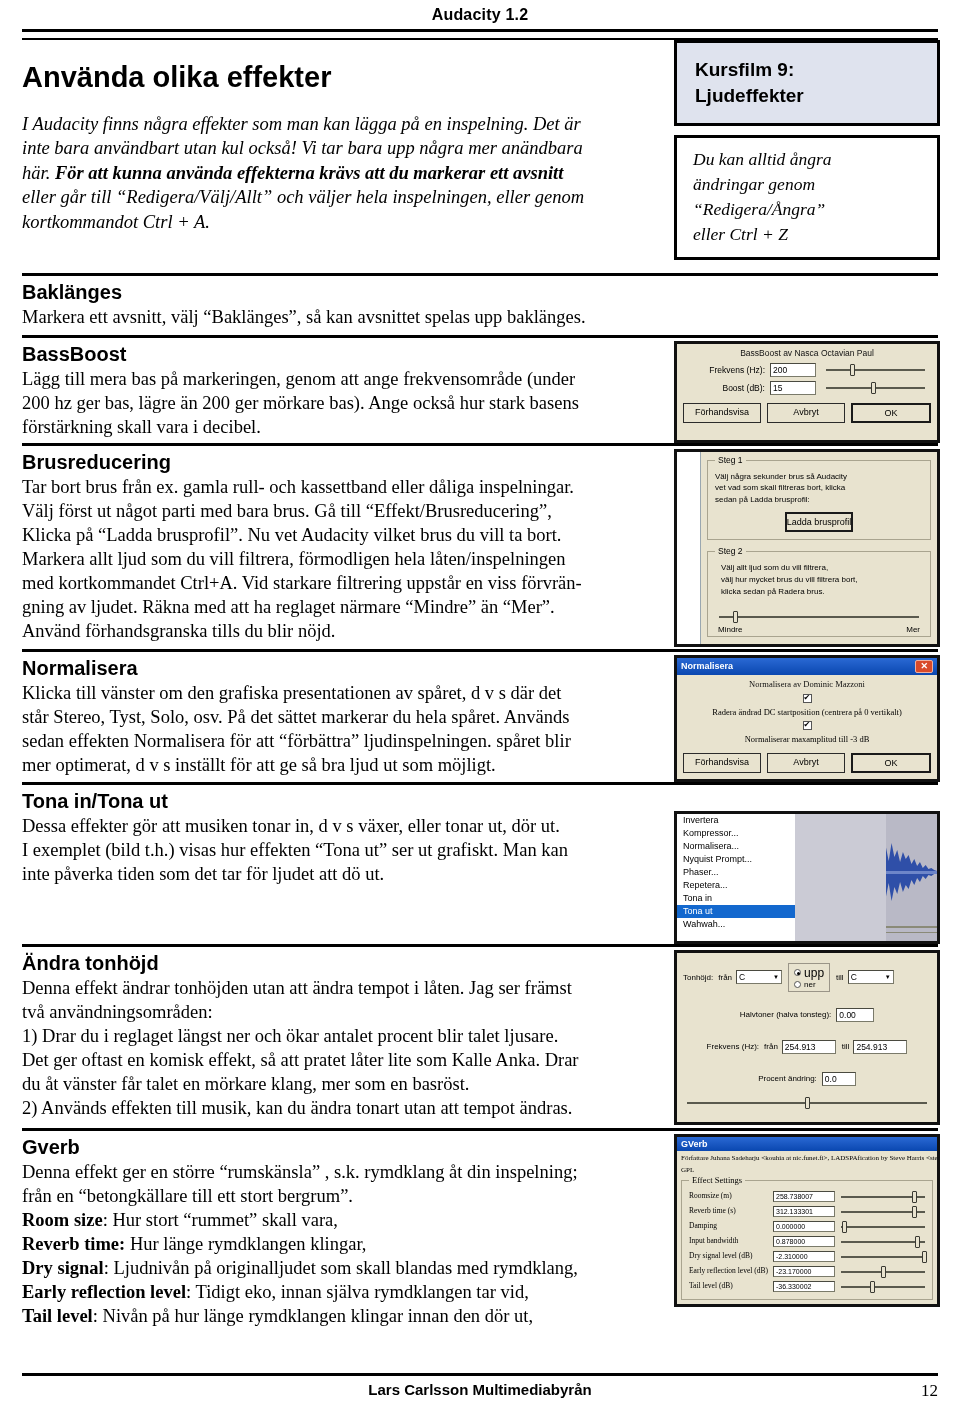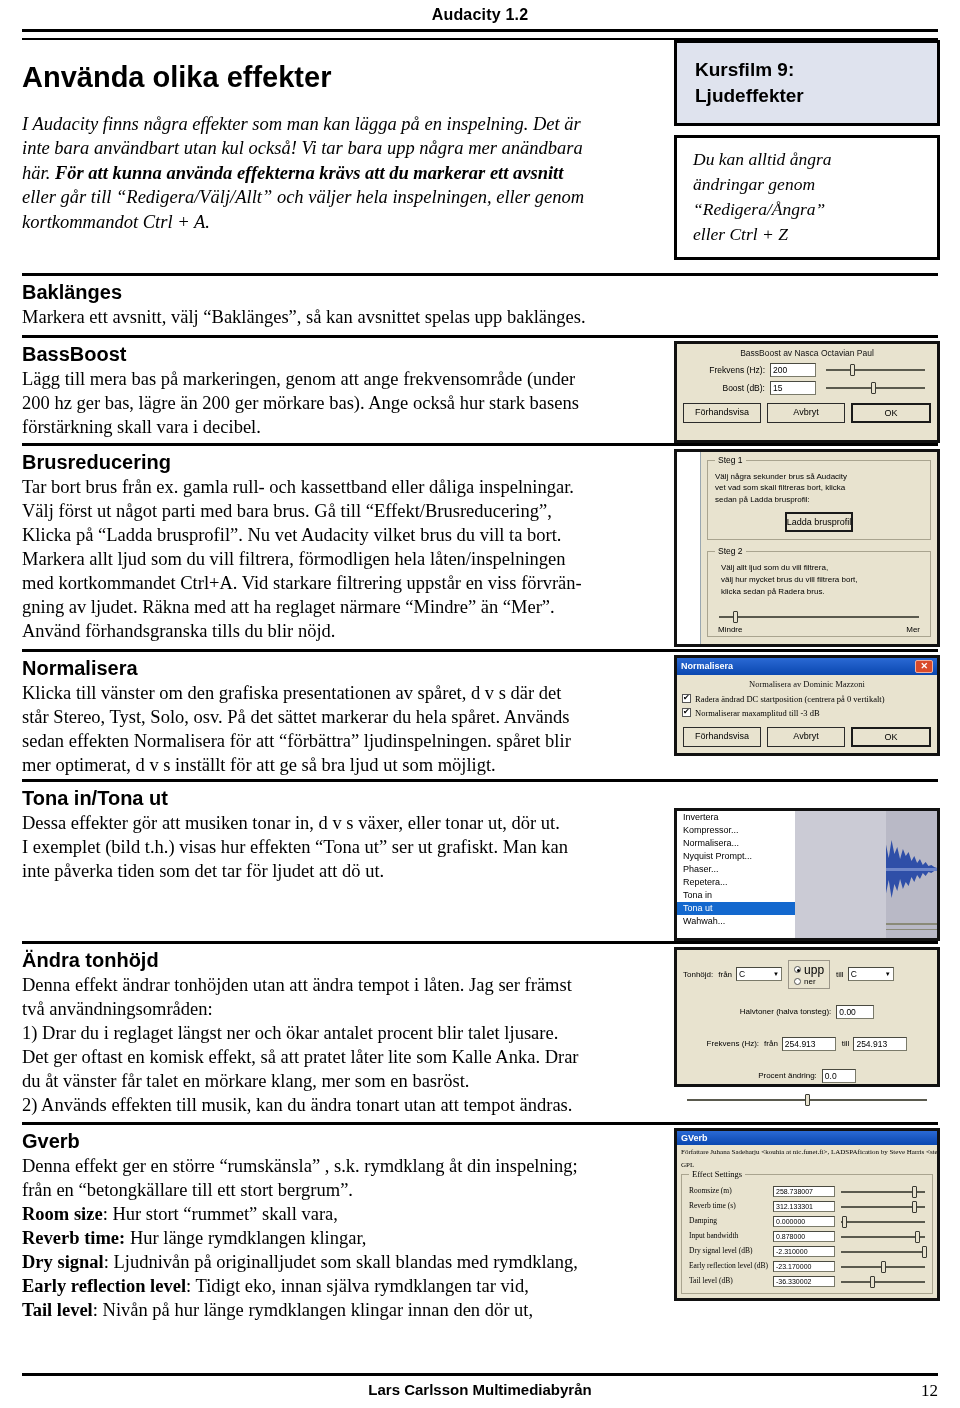--- a/index.html
+++ b/index.html
@@ -101,21 +101,21 @@
   .xp-title {
     background:linear-gradient(#2a69d4,#0a47b0);
     color:#fff; font-family:"Liberation Sans", sans-serif;
     font-weight:bold; font-size:9px; padding:2px 4px;
     display:flex; justify-content:space-between; align-items:center;
   }
   .xp-close {
     background:#d94a2a; color:#fff; font-size:9px; line-height:1;
     padding:1px 4px; border:1px solid #f0b0a0; border-radius:2px; font-weight:bold;
   }
-  .chkrow { display:flex; align-items:center; gap:4px; font-size:8.5px; padding:2px 5px; }
+  .chkrow { display:flex; align-items:center; gap:4px; font-size:8.5px; padding:2px 5px;flex-direction:column; }
   .chk {
     width:9px; height:9px; background:#fff; border:1px solid #555;
     display:inline-block; position:relative; flex:0 0 9px;
   }
   .chk::after {
     content:"✔"; position:absolute; left:0px; top:-2px; font-size:8px; color:#000;
   }
 
   
   .menu { background:#fff; border:1px solid #888; font-size:9px;
@@ -365,21 +365,21 @@
       <p class="body">
         <span>Denna effekt ändrar tonhöjden utan att ändra tempot i låten. Jag ser främst</span><br>
         <span>två användningsområden:</span><br>
         <span>1) Drar du i reglaget längst ner och ökar antalet procent blir talet ljusare.</span><br>
         <span>Det ger oftast en komisk effekt, så att pratet låter lite som Kalle Anka. Drar</span><br>
         <span>du åt vänster får talet en mörkare klang, mer som en basröst.</span><br>
         <span>2)  Används effekten till musik, kan du ändra tonart utan att tempot ändras.</span>
       </p>
     </div>
     <div class="col-right">
-      <div class="shot dlg" style="height:140px;">
+      <div class="shot dlg" style="height:175px;">
         <div class="frow" style="padding-top:10px;">
           <span style="font-size:8px">Tonhöjd:</span>
           <span style="font-size:8px; margin-left:5px">från</span>
           <div class="tbox" style="width:46px; margin-left:4px; display:flex; justify-content:space-between; align-items:center;">
             <span>C</span>
             <span style="font-size:6px">▼</span>
           </div>
           <div style="border:1px solid #9a9588; margin-left:6px; padding:2px 5px;">
             <div style="display:flex;align-items:center;gap:3px;font-size:12px;">
               <span style="width:7px;height:7px;border:1px solid #555;border-radius:50%;background:#fff;display:inline-block;position:relative;">

